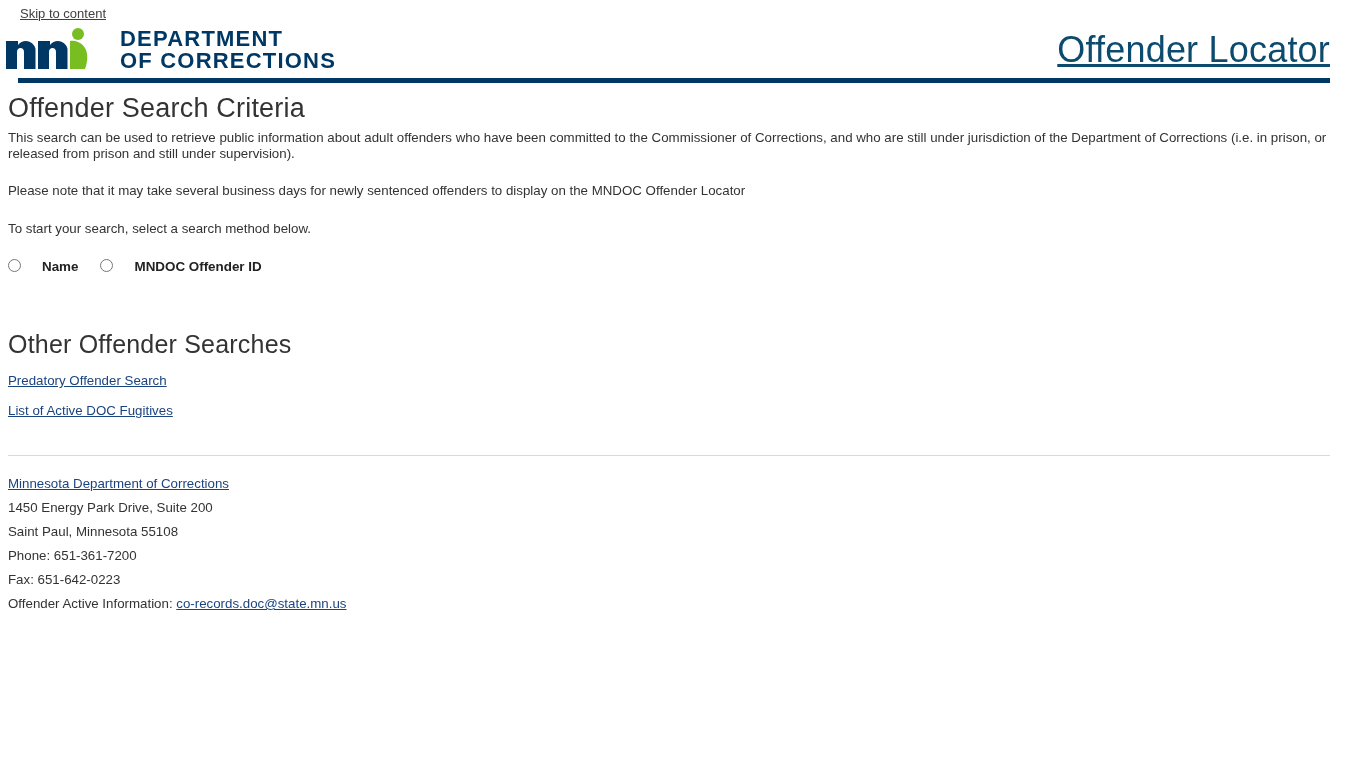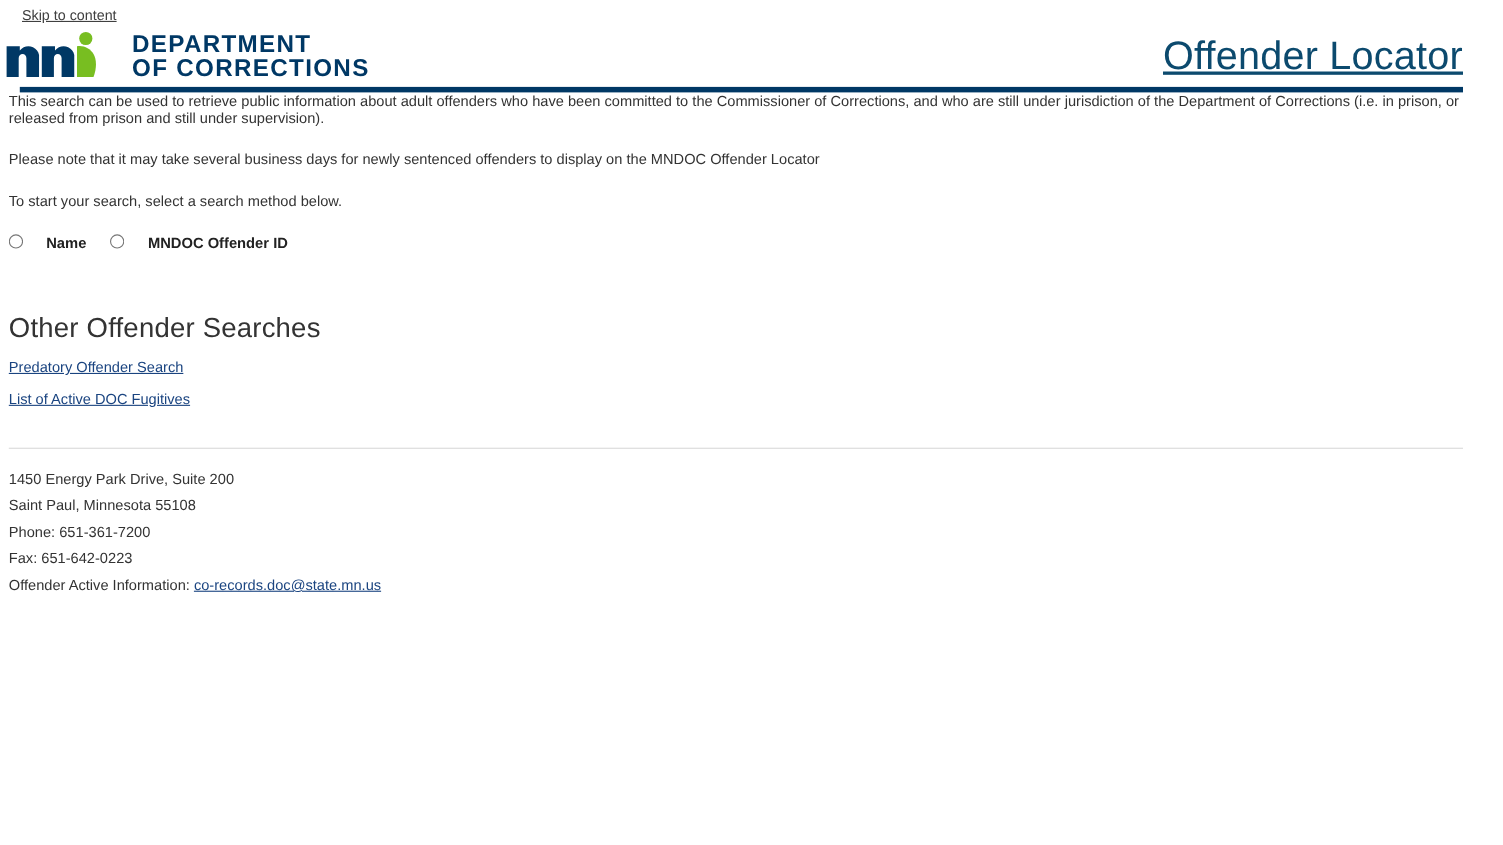--- a/index.html
+++ b/index.html
@@ -174,20 +174,21 @@
       <span class="line1">DEPARTMENT</span>
       <span class="line2">OF CORRECTIONS</span>
     </span>
   </div>
   <div class="site-title">Offender Locator</div>
 </div>
 
 <div class="header-rule"></div>
 
 <div class="content">
+  <h1 class="page-title">Offender Search Criteria</h1>
   <p class="intro">This search can be used to retrieve public information about adult offenders who have been committed to the Commissioner of Corrections, and who are still under jurisdiction of the Department of Corrections (i.e. in prison, or released from prison and still under supervision).</p>
   <p class="spaced">Please note that it may take several business days for newly sentenced offenders to display on the MNDOC Offender Locator</p>
   <p class="spaced">To start your search, select a search method below.</p>
 
   <div class="radio-row">
     <span class="radio-item">
       <input type="radio" name="searchMethod" id="opt-name" style="">
       <label for="opt-name">Name</label>
     </span>
     <span class="radio-item">
@@ -203,20 +204,23 @@
       <a href="#">Predatory Offender Search</a>
     </span>
     <span class="row">
       <a href="#">List of Active DOC Fugitives</a>
     </span>
   </div>
 
   <hr class="footer-rule">
 
   <div class="footer">
+    <div class="line">
+      <a href="#">Minnesota Department of Corrections</a>
+    </div>
     <div class="line">1450 Energy Park Drive, Suite 200</div>
     <div class="line">Saint Paul, Minnesota 55108</div>
     <div class="line">Phone: 651-361-7200</div>
     <div class="line">Fax: 651-642-0223</div>
     <div class="line">
       <span>Offender Active Information:</span>
       <a href="#">co-records.doc@state.mn.us</a>
     </div>
   </div>
 </div>

